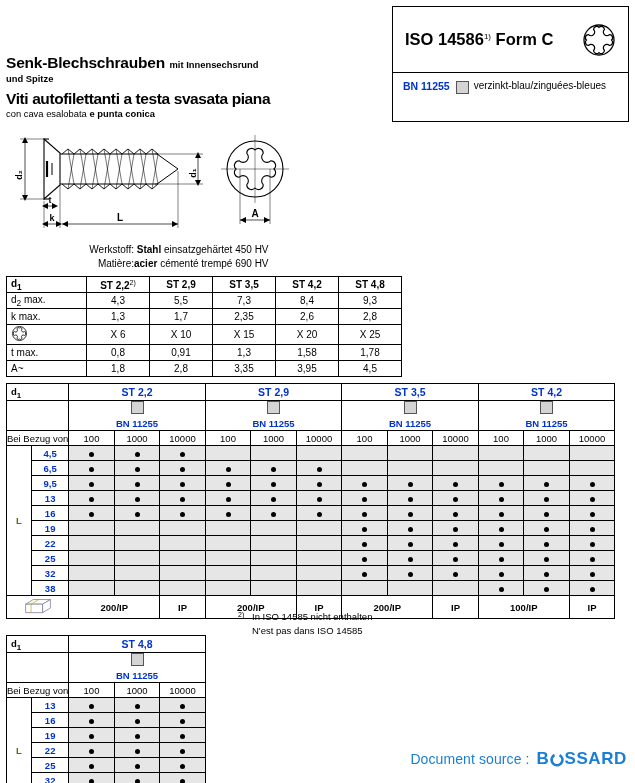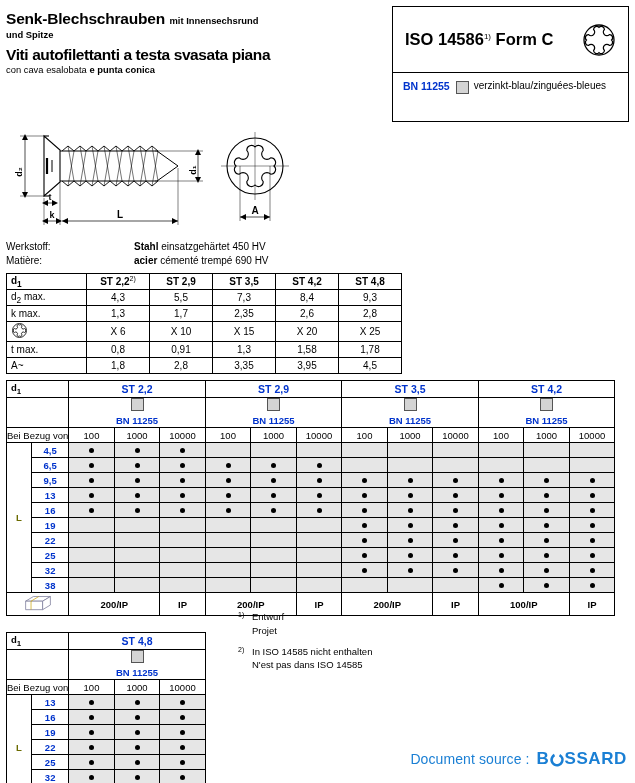--- a/index.html
+++ b/index.html
@@ -7,21 +7,21 @@
     width:635px;height:783px;
     background:#ffffff;
     font-family:"Liberation Sans",sans-serif;
     color:#000;
     position:relative;
     overflow:hidden;
     -webkit-font-smoothing:antialiased;
   }
   
   .header{display:flex;align-items:flex-start;padding:6px 0 0 0;}
-  .titles{width:386px;padding:4px 0 0 6px;box-sizing:border-box;}
+  .titles{width:386px;padding:4px 0 0 6px;box-sizing:border-box;margin-top:44px;}
   .t-line{line-height:1.08;margin-bottom:1px;}
   .t-main{font-size:15.5px;font-weight:bold;letter-spacing:-0.2px;}
   .t-main-it{font-size:15.5px;font-weight:bold;letter-spacing:-0.4px;}
   .t-sub{font-size:9.4px;font-weight:bold;}
   .t-sub-reg{font-size:9.4px;font-weight:normal;}
   .t-small{font-size:9.4px;font-weight:bold;margin-bottom:6px;}
 
   .isobox{
     width:237px;height:116px;border:1.4px solid #000;
     box-sizing:border-box;margin-left:6px;
@@ -33,21 +33,21 @@
   .iso-bottom{height:43px;display:flex;align-items:flex-start;padding:7px 0 0 10px;box-sizing:border-box;}
   .bn{color:#0033cc;font-weight:bold;font-size:10.5px;margin-right:6px;}
   .swatch{width:11px;height:11px;background:#d4d4d4;border:1px solid #555;display:inline-block;
     margin-right:5px;position:relative;top:1px;}
   .coat{font-size:10px;}
 
   
   .drawing{position:relative;height:112px;margin-top:2px;}
   
   .material{font-size:10px;padding:4px 0 6px 6px;line-height:1.35;}
-  .material table{border-collapse:collapse;font-size:10px;}
+  .material table{border-collapse:collapse;font-size:10px;text-align:right;}
   .material td{padding:0 0 0 0;}
   .m-label{width:128px;}
   .m-bold{font-weight:bold;}
 
   
   table.dim{border-collapse:collapse;margin-left:6px;font-size:10px;}
   table.dim td,table.dim th{border:1px solid #000;text-align:center;height:15px;padding:0 3px;}
   table.dim td.lbl{text-align:left;width:72px;padding-left:4px;}
   table.dim th{font-weight:bold;width:56px;}
   table.dim th sup{font-size:7px;vertical-align:super;font-weight:normal;}
@@ -585,27 +585,20 @@
         <td class="mx-lenlbl">38</td>
         <td class="cell-dot"></td>
         <td class="cell-dot"></td>
         <td class="cell-dot"></td>
       </tr>
     </tbody>
   </table>
 
 <div class="notes" id="footnotes" style="left:238px;top:610px;">
     <div class="note-row">
-      <div class="note-num"><sup>1)</sup></div>
-      <div>
-        <div>Entwurf</div>
-        <div>Projet</div>
-      </div>
-    </div>
-    <div class="note-row">
       <div class="note-num"><sup>2)</sup></div>
       <div>
         <div>In ISO 14585 nicht enthalten</div>
         <div>N'est pas dans ISO 14585</div>
       </div>
     </div>
   </div>
 
 <div class="footer">
   <span class="src">Document source :</span>

